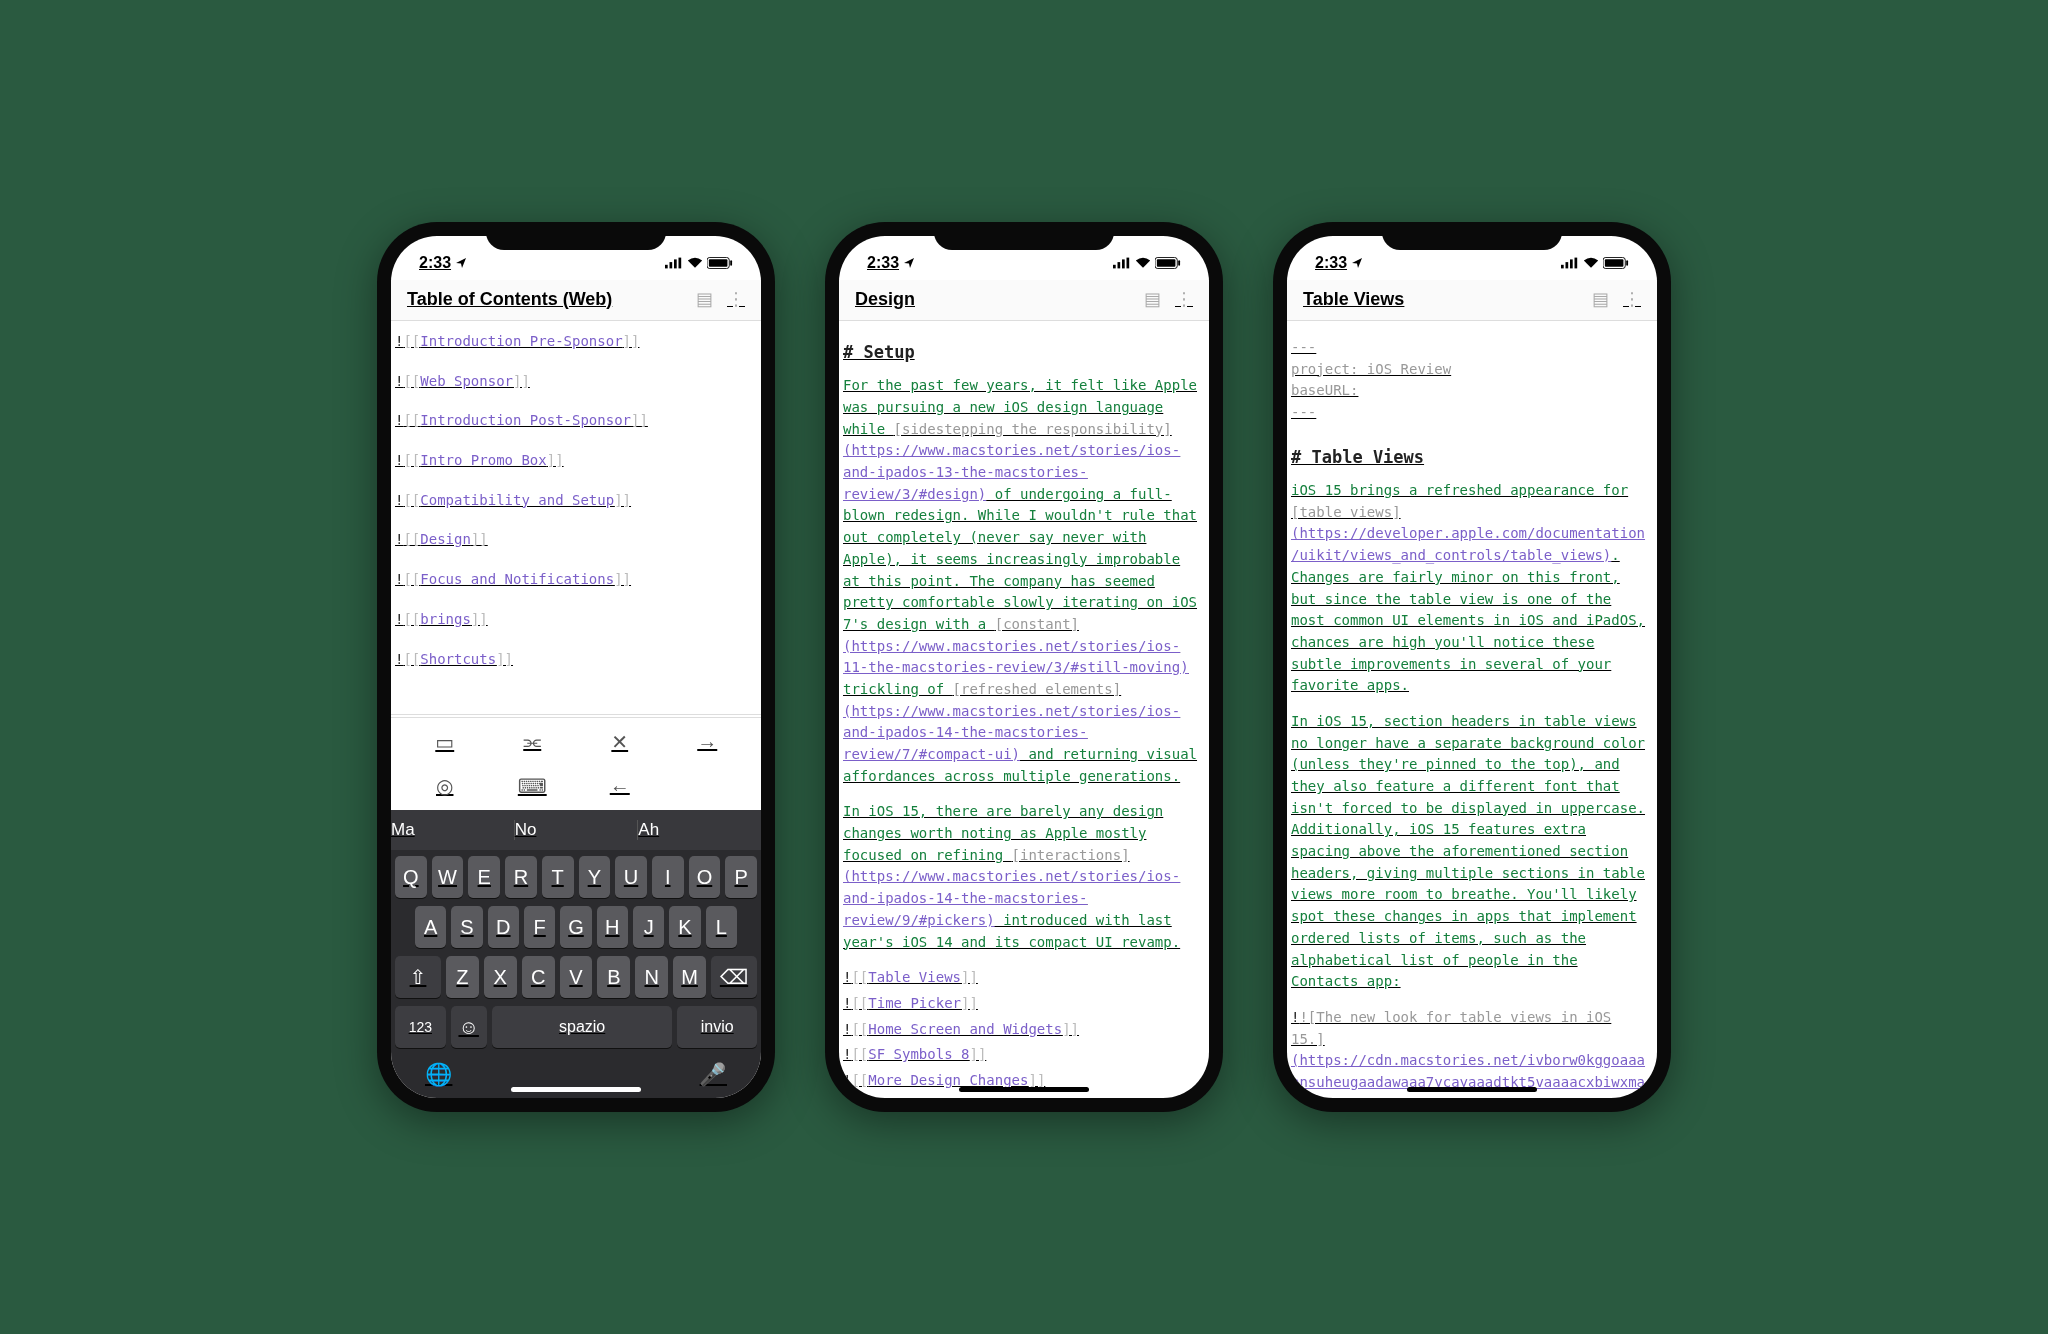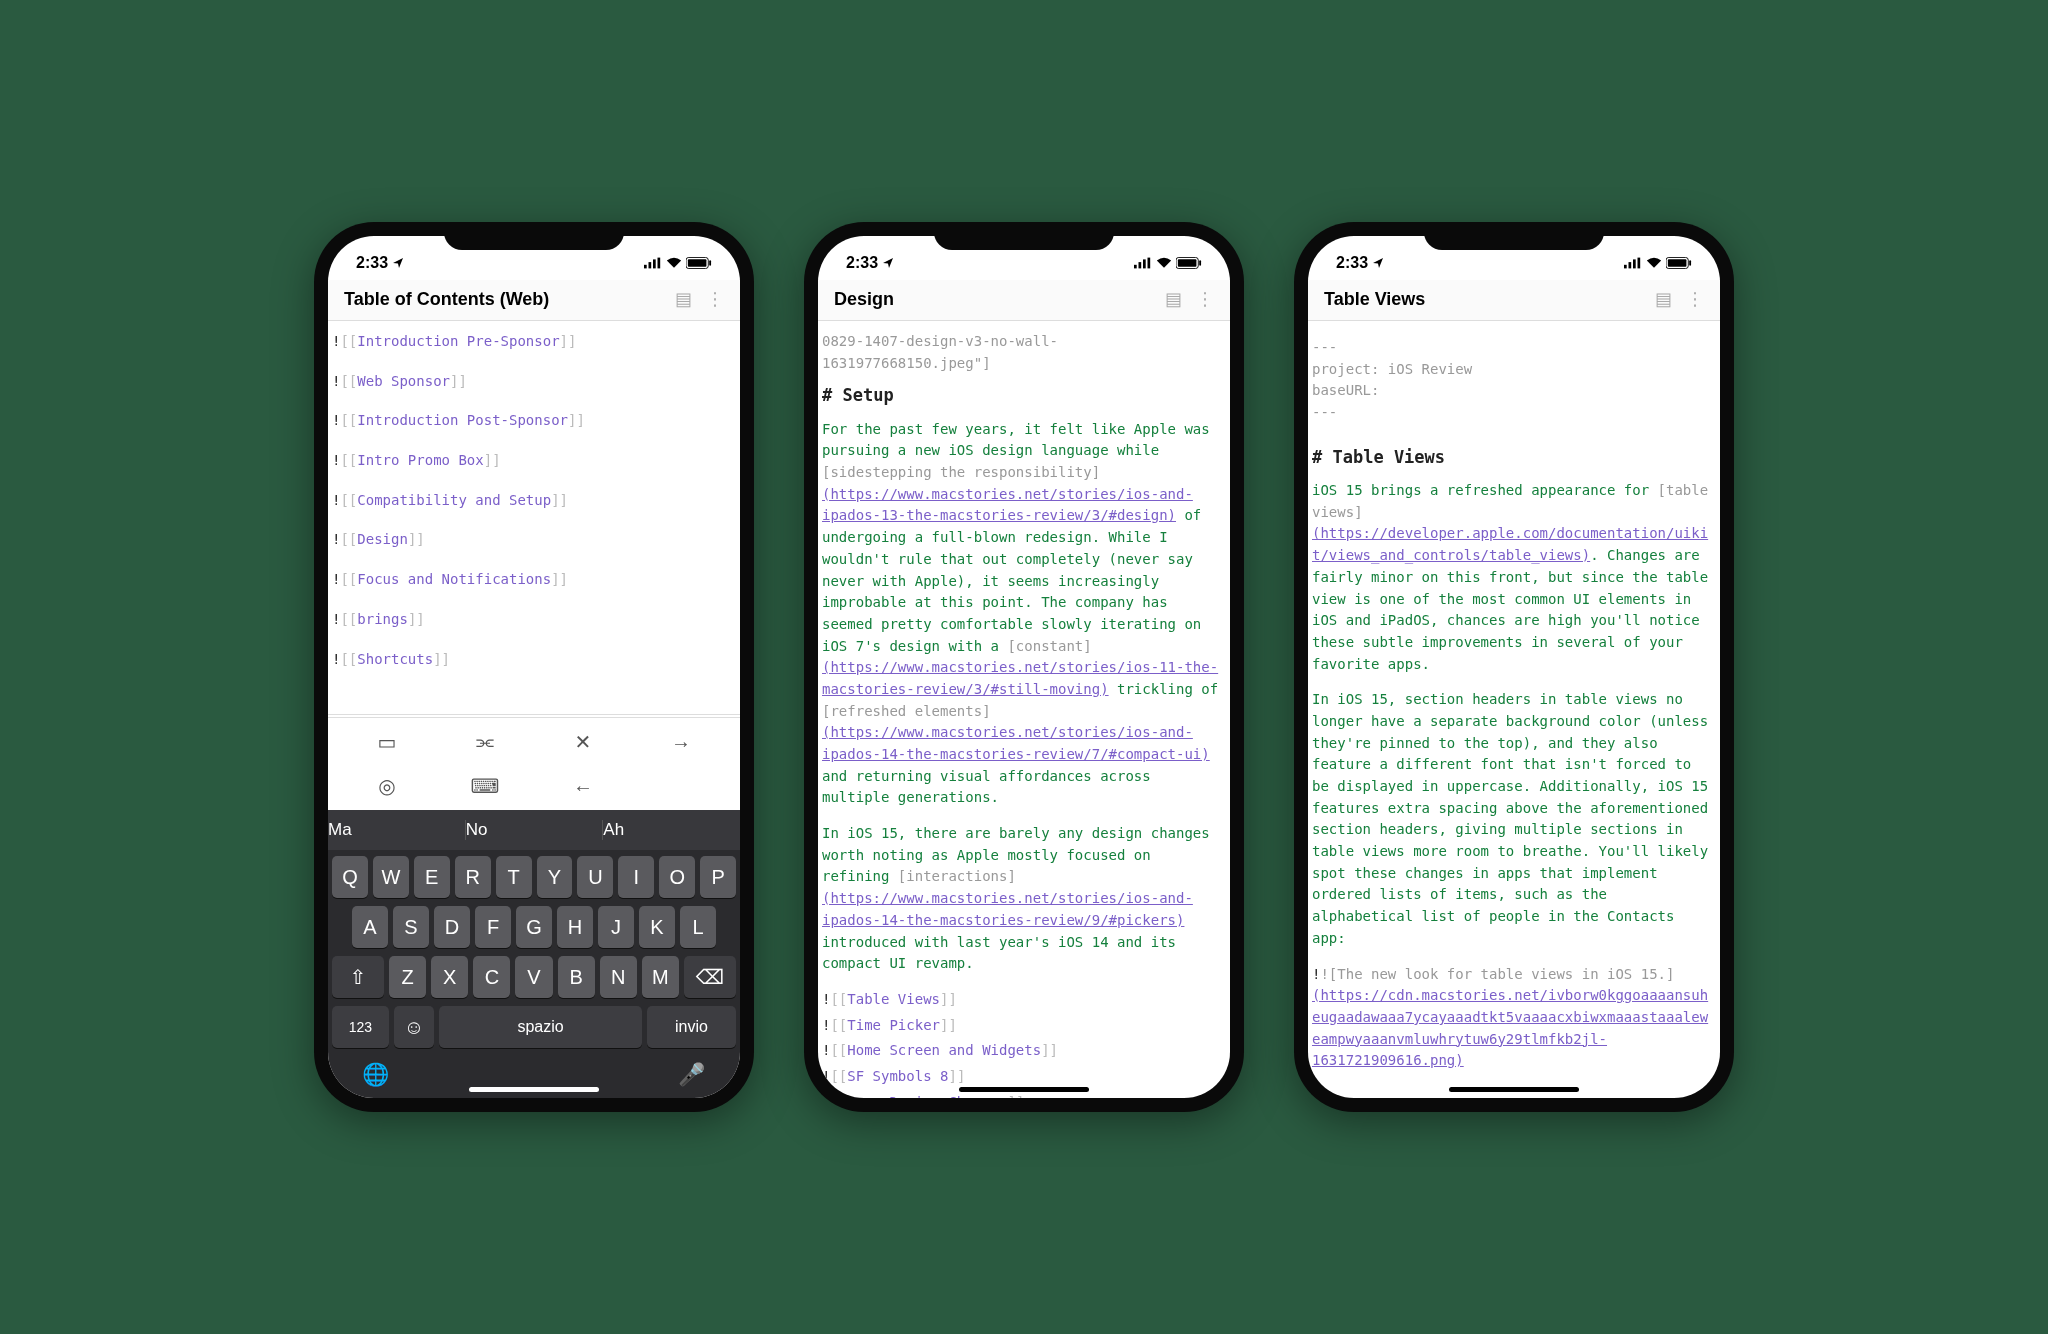--- a/index.html
+++ b/index.html
@@ -7,27 +7,28 @@
     background: #2a5a40;
     font-family: -apple-system, BlinkMacSystemFont, "Helvetica Neue", sans-serif;
     display: flex;
     justify-content: center;
     align-items: center;
     gap: 50px;
     padding: 30px;
     min-height: 100vh;
   }
   .phone {
-    width: 440px;
+    width: 398px;
     height: 890px;
     background: #0a0a0a;
     border-radius: 60px;
     padding: 14px;
     position: relative;
     box-shadow: 0 10px 40px rgba(0,0,0,0.4);
+    text-decoration: underline;
   }
   .screen {
     width: 100%;
     height: 100%;
     background: #fff;
     border-radius: 46px;
     overflow: hidden;
     position: relative;
     display: flex;
     flex-direction: column;
@@ -285,21 +286,20 @@
       </div>
     </div>
     <div class="app-header">
       <div class="app-title">Design</div>
       <div class="header-icons">
         <span>▤</span>
         <span>⋮</span>
       </div>
     </div>
     <div class="content prose">
-      <div class="muted">0829-1407-design-v3-no-wall-1631977668150.jpeg"]</div>
       <div class="h1"># Setup</div>
       <p>
         <span class="blk">For the past few years, it felt like Apple was pursuing a new iOS design language while </span><span class="muted">[sidestepping the responsibility]</span><span class="url">(https://www.macstories.net/stories/ios-and-ipados-13-the-macstories-review/3/#design)</span><span class="blk"> of undergoing a full-blown redesign. While I wouldn't rule that out completely (never say never with Apple), it seems increasingly improbable at this point. The company has seemed pretty comfortable slowly iterating on iOS 7's design with a </span><span class="muted">[constant]</span><span class="url">(https://www.macstories.net/stories/ios-11-the-macstories-review/3/#still-moving)</span><span class="blk"> trickling of </span><span class="muted">[refreshed elements]</span><span class="url">(https://www.macstories.net/stories/ios-and-ipados-14-the-macstories-review/7/#compact-ui)</span><span class="blk"> and returning visual affordances across multiple generations.</span>
       </p>
       <p>
         <span class="blk">In iOS 15, there are barely any design changes worth noting as Apple mostly focused on refining </span><span class="muted">[interactions]</span><span class="url">(https://www.macstories.net/stories/ios-and-ipados-14-the-macstories-review/9/#pickers)</span><span class="blk"> introduced with last year's iOS 14 and its compact UI revamp.</span>
       </p>
       <div class="embed-line"><span class="bang">!</span><span class="br1">[[</span><span class="link">Table Views</span><span class="br1">]]</span></div>
       <div class="embed-line"><span class="bang">!</span><span class="br1">[[</span><span class="link">Time Picker</span><span class="br1">]]</span></div>
       <div class="embed-line"><span class="bang">!</span><span class="br1">[[</span><span class="link">Home Screen and Widgets</span><span class="br1">]]</span></div>

